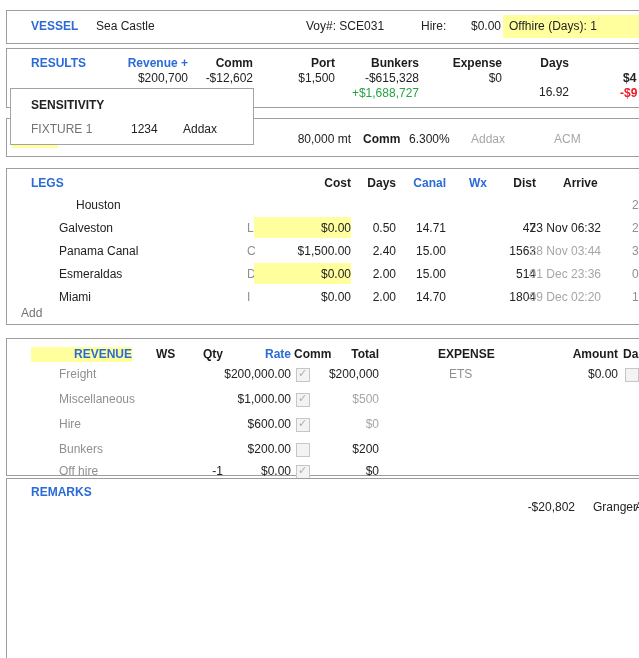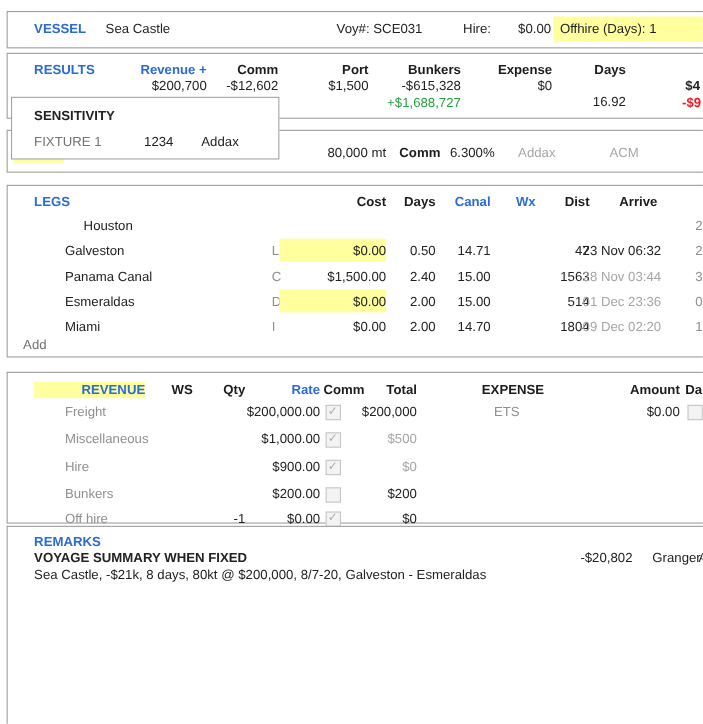--- a/index.html
+++ b/index.html
@@ -143,36 +143,34 @@
   <span class="cell mgray" style="left:442px;top:28px;">ETS</span>
   <span class="cell ra" style="left:541px;top:28px;width:70px;">$0.00</span>
   <span class="cb" style="left:618px;top:29px;"></span>
 
   <span class="cell mgray" style="left:52px;top:53px;">Miscellaneous</span>
   <span class="cell ra" style="left:214px;top:53px;width:70px;">$1,000.00</span>
   <span class="cb checked" style="left:289px;top:54px;"></span>
   <span class="cell ra gray" style="left:302px;top:53px;width:70px;">$500</span>
 
   <span class="cell mgray" style="left:52px;top:78px;">Hire</span>
-  <span class="cell ra" style="left:214px;top:78px;width:70px;">$900.00</span>
+  <span class="cell ra" style="left:214px;top:78px;width:70px;">$600.00</span>
   <span class="cb checked" style="left:289px;top:79px;"></span>
   <span class="cell ra gray" style="left:302px;top:78px;width:70px;">$0</span>
 
   <span class="cell mgray" style="left:52px;top:103px;">Bunkers</span>
   <span class="cell ra" style="left:214px;top:103px;width:70px;">$200.00</span>
   <span class="cb" style="left:289px;top:104px;"></span>
   <span class="cell ra" style="left:302px;top:103px;width:70px;">$200</span>
 
   <span class="cell mgray" style="left:52px;top:125px;">Off hire</span>
   <span class="cell ra" style="left:146px;top:125px;width:70px;">-1</span>
   <span class="cell ra" style="left:214px;top:125px;width:70px;">$0.00</span>
   <span class="cb checked" style="left:289px;top:126px;"></span>
   <span class="cell ra" style="left:302px;top:125px;width:70px;">$0</span>
 </div>
 
 <div class="box" style="top:478px;height:200px;">
   <span class="cell hdr" style="left:24px;top:6px;">REMARKS</span>
-  <span class="cell bold" style="left:24px;top:21px;">VOYAGE SUMMARY WHEN FIXED</span>
-  <span class="cell" style="left:24px;top:36px;">Sea Castle, -$21k, 8 days, 80kt @ $200,000, 8/7-20, Galveston - Esmeraldas</span>
   <span class="cell ra" style="left:498px;top:21px;width:70px;">-$20,802</span>
   <span class="cell" style="left:586px;top:21px;">Granger</span>
   <span class="cell" style="left:628px;top:21px;">Aug</span>
 </div>
 
 </body></html>

